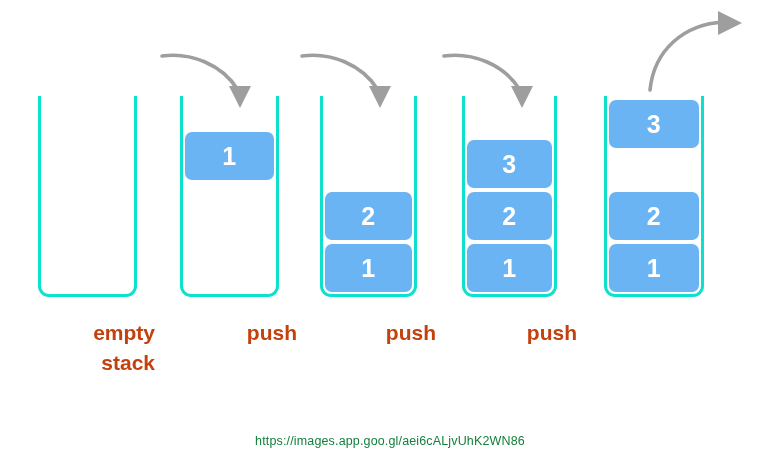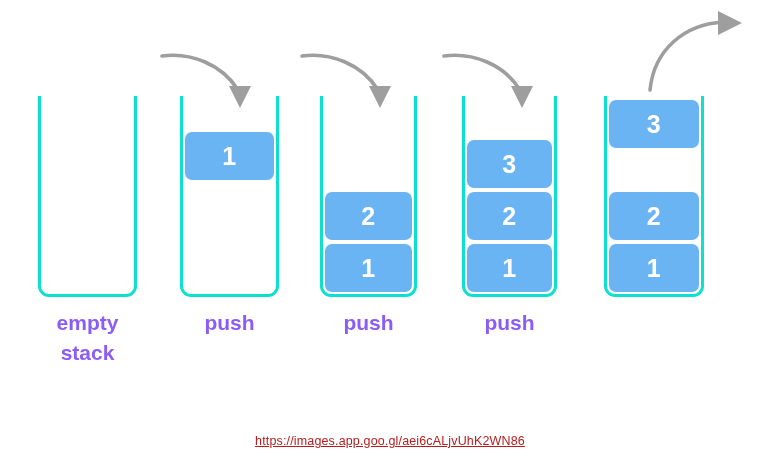--- a/index.html
+++ b/index.html
@@ -58,47 +58,46 @@
     display: flex;
     align-items: center;
     justify-content: center;
     line-height: 1;
     letter-spacing: 0.5px;
   }
 
   
   .panel-label {
     position: absolute;
-    top: 308px;
-    text-align: center;
+    top: 318px;
+    text-align: right;
     font-size: 21px;
     font-weight: bold;
-    color: #8b5cf6;
+    color: #c2410c;
     line-height: 1.42;
     white-space: pre-line;
   }
 
   
   .arrow-svg {
     position: absolute;
     overflow: visible;
     pointer-events: none;
   }
 
   
   #watermark {
     position: absolute;
     left: 0;
     top: 434px;
     width: 780px;
     text-align: center;
     font-size: 12.5px;
-    color: #b91c1c;
+    color: #15803d;
     letter-spacing: 0.15px;
-    text-decoration: underline;
   }
 </style>
 </head>
 <body>
 
 <div id="diagram-canvas" style="--tealc:#0DE0CC; --bluec:#6AB4F4;">
 
   <div class="panel" style="left:38px; width:99px;">
     <div class="stack-container" style="width:99px;"></div>
     <div class="panel-label" style="left:-18px; width:135px;">empty

